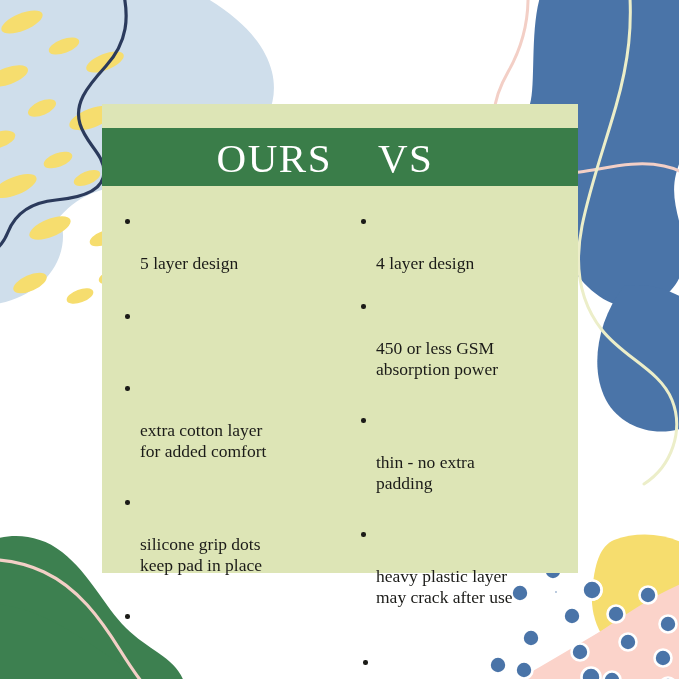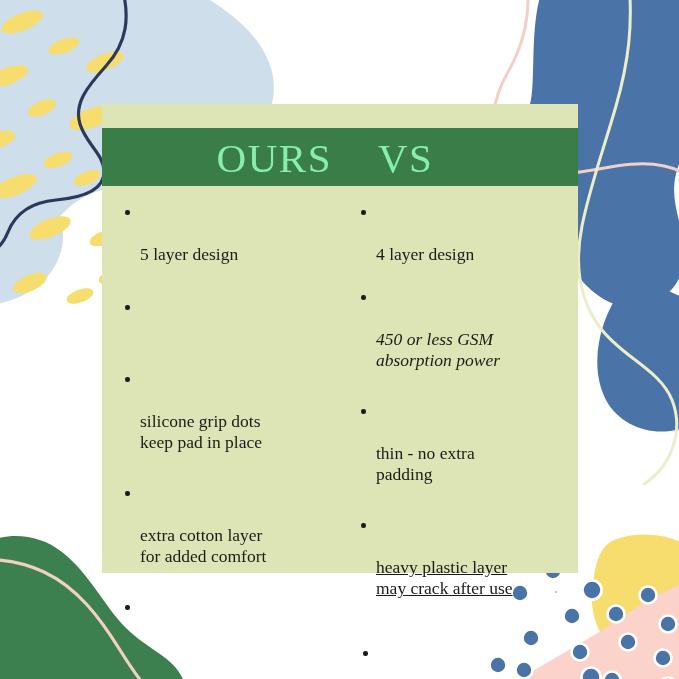--- a/index.html
+++ b/index.html
@@ -53,35 +53,35 @@
     background: #3a7d49;
     display: flex;
     align-items: center;
     justify-content: center;
   }
 
   .title-row {
     display: flex;
     align-items: baseline;
     white-space: pre;
-    color: #86efac;
+    color: #ffffff;
     font-size: 41px;
     letter-spacing: 1.5px;
     line-height: 1;
     font-weight: 400;
     transform: translateY(1px);
   }
   .title-ours   { margin-right: 46px; }
   .title-vs     { margin-right: 30px; text-align: right; }
   .title-others { }
 
   #columns {
     position: absolute;
     left: 0;
-    top: 72px;
+    top: 81px;
     width: 476px;
     height: 387px;
     display: flex;
   }
 
   .col {
     box-sizing: border-box;
     padding-top: 26px;
   }
   .col-left {
@@ -120,23 +120,23 @@
     background: #1b1b18;
   }
 
   
   .col-left  li:nth-child(1) { margin-bottom: 32px; }
   .col-left  li:nth-child(2) { margin-bottom: 30px; }
   .col-left  li:nth-child(3) { margin-bottom: 30px; }
   .col-left  li:nth-child(4) { margin-bottom: 30px; }
 
   .col-right li:nth-child(1) { }
-  .col-right li:nth-child(2) { margin-bottom: 30px; font-style: italic; }
+  .col-right li:nth-child(2) { margin-bottom: 30px; }
   .col-right li:nth-child(3) { margin-bottom: 30px; }
-  .col-right li:nth-child(4) { margin-bottom: 44px; text-decoration: underline; }
+  .col-right li:nth-child(4) { margin-bottom: 44px; }
   .col-right li:nth-child(5) { padding-left: 18px; }
   .col-right li:nth-child(5) .dot { left: 3px; }
 </style>
 </head>
 <body>
 
 <div id="stage">
 
   <svg id="decor" viewBox="0 0 679 679" width="679" height="679" xmlns="http://www.w3.org/2000/svg">
 
@@ -294,30 +294,30 @@
         <ul class="bullets">
           <li>
             <span class="dot"></span>
             <span>5 layer design</span>
           </li>
           <li>
             <span class="dot"></span>
           </li>
           <li>
             <span class="dot"></span>
+            <span>extra cotton layer
+for added comfort</span>
+          </li>
+          <li>
+            <span class="dot"></span>
             <span>silicone grip dots
 keep pad in place</span>
           </li>
           <li>
             <span class="dot"></span>
-            <span>extra cotton layer
-for added comfort</span>
-          </li>
-          <li>
-            <span class="dot"></span>
             
           </li>
         </ul>
       </div>
 
       <div class="col col-right">
         <ul class="bullets">
           <li>
             <span class="dot"></span>
             <span>4  layer design</span>

